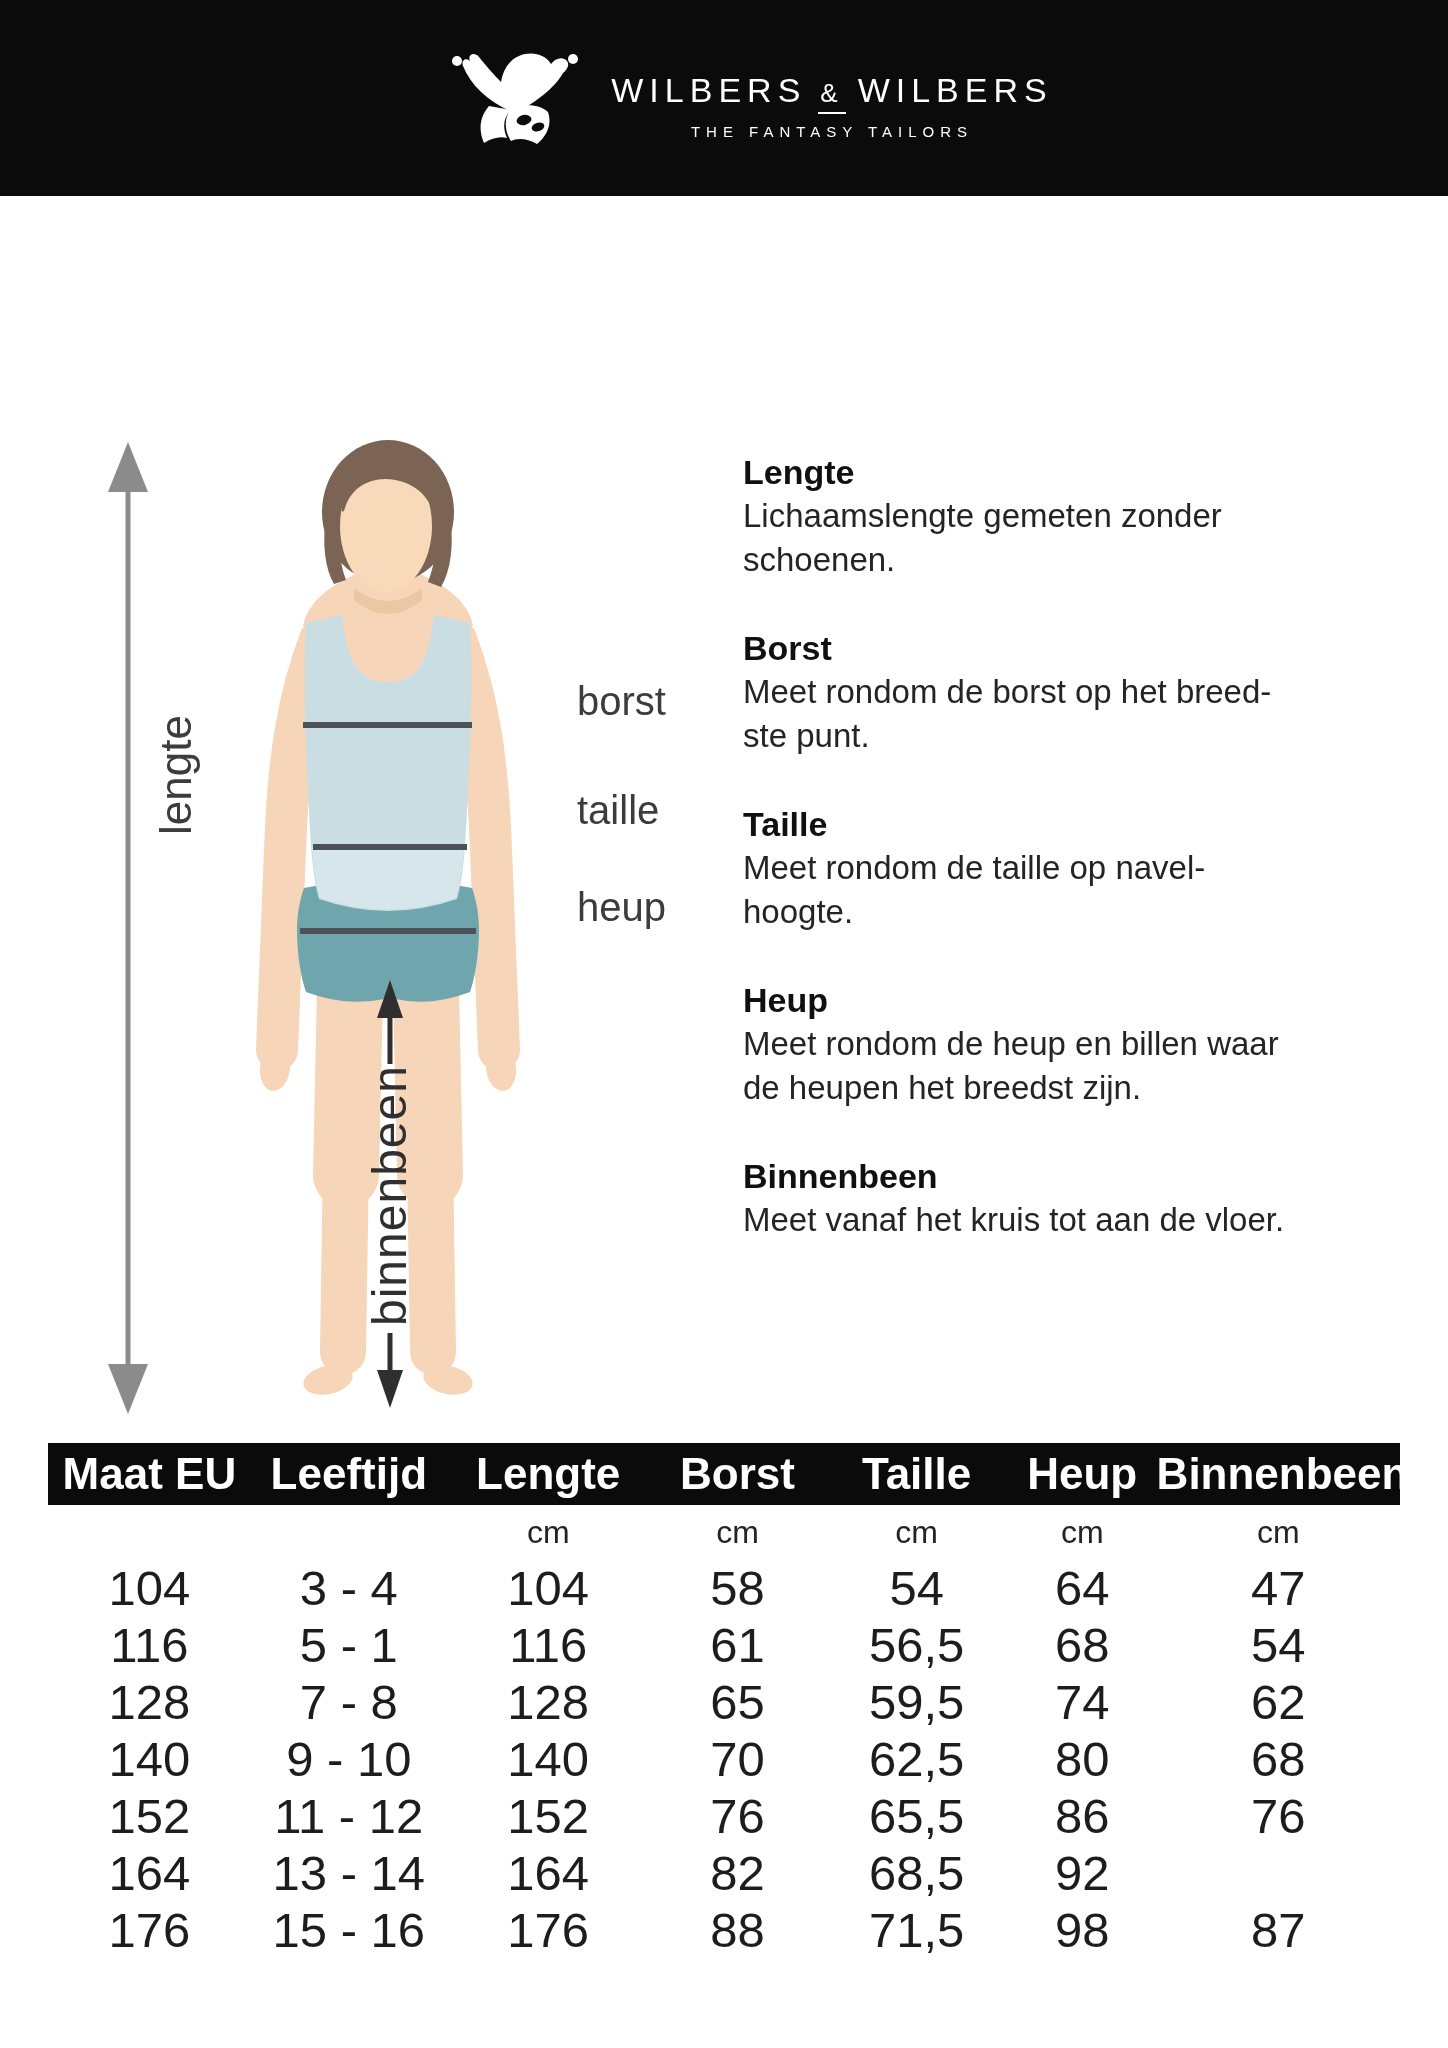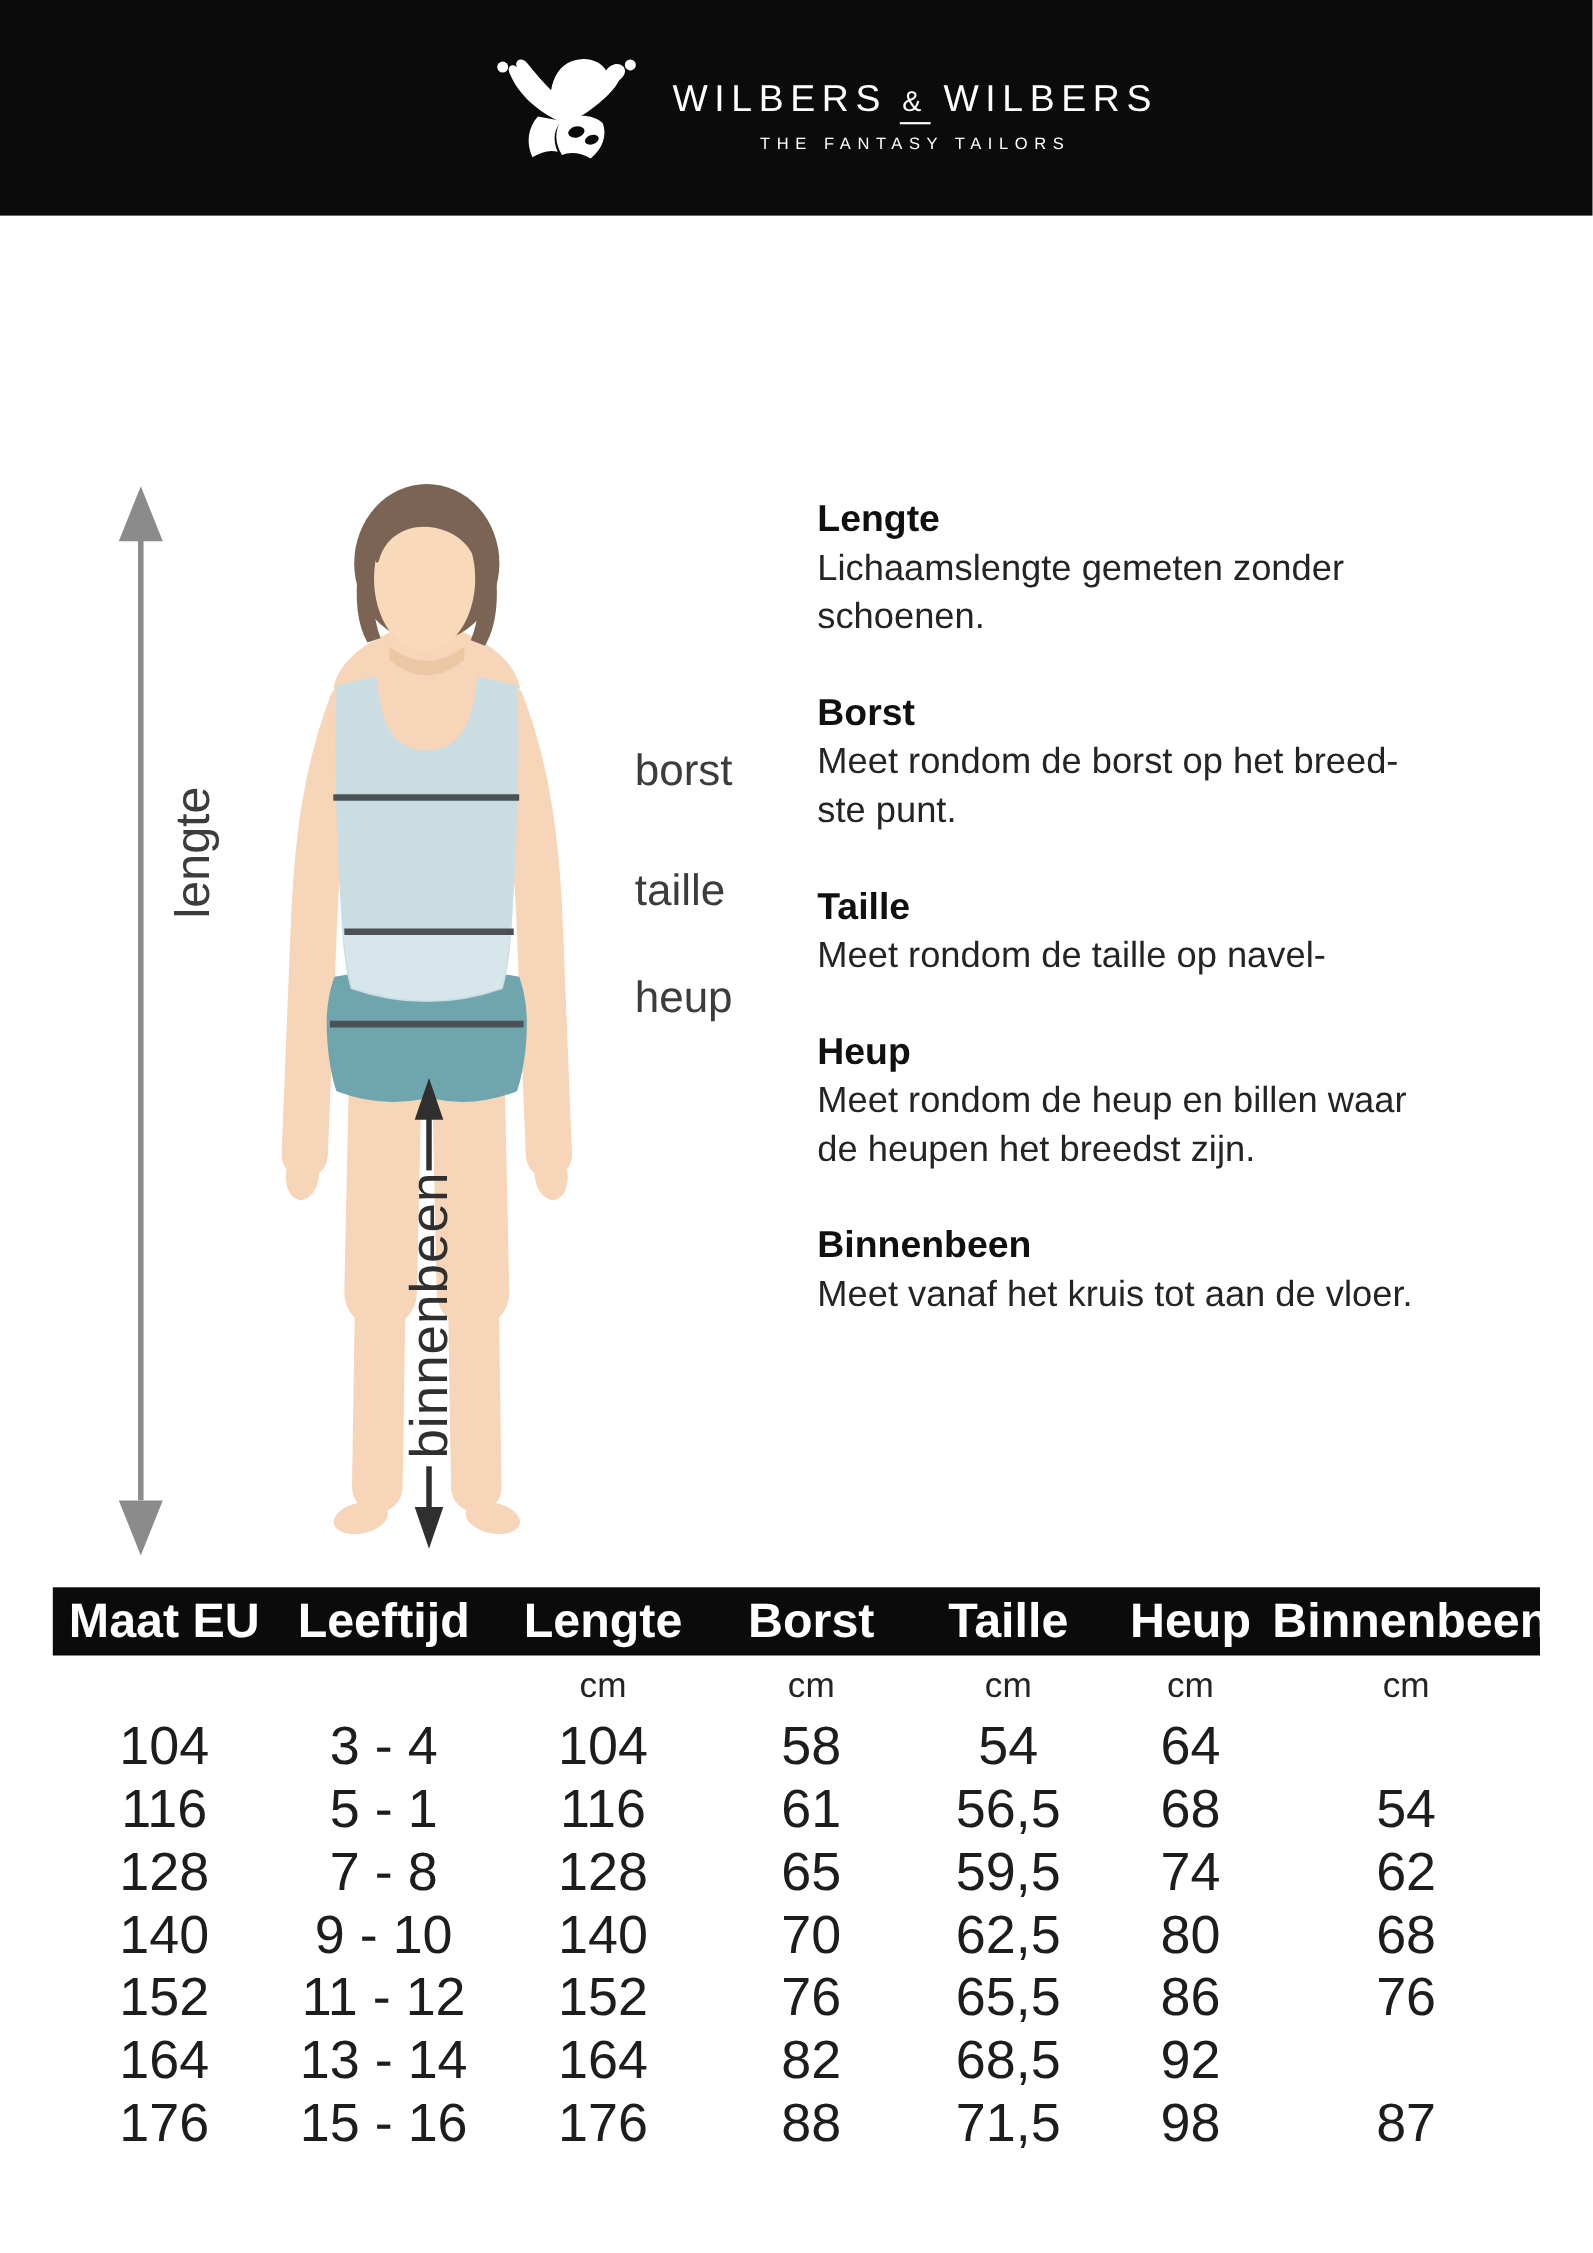--- a/index.html
+++ b/index.html
@@ -161,20 +161,21 @@
         <div class="dline">schoenen.</div>
       </div>
       <div class="sec">
         <h3>Borst</h3>
         <div class="dline">Meet rondom de borst op het breed-</div>
         <div class="dline">ste punt.</div>
       </div>
       <div class="sec">
         <h3>Taille</h3>
         <div class="dline">Meet rondom de taille op navel-</div>
+        <div class="dline">hoogte.</div>
       </div>
       <div class="sec">
         <h3>Heup</h3>
         <div class="dline">Meet rondom de heup en billen waar</div>
         <div class="dline">de heupen het breedst zijn.</div>
       </div>
       <div class="sec">
         <h3>Binnenbeen</h3>
         <div class="dline">Meet vanaf het kruis tot aan de vloer.</div>
         <div class="dline"></div>
@@ -202,20 +203,21 @@
       <div class="cell c6">cm</div>
     </div>
 
     <div class="trowflex trow">
       <div class="cell c0">104</div>
       <div class="cell c1">3 - 4</div>
       <div class="cell c2">104</div>
       <div class="cell c3">58</div>
       <div class="cell c4">54</div>
       <div class="cell c5">64</div>
+      <div class="cell c6">47</div>
     </div>
     <div class="trowflex trow">
       <div class="cell c0">116</div>
       <div class="cell c1">5 - 1</div>
       <div class="cell c2">116</div>
       <div class="cell c3">61</div>
       <div class="cell c4">56,5</div>
       <div class="cell c5">68</div>
       <div class="cell c6">54</div>
     </div>

